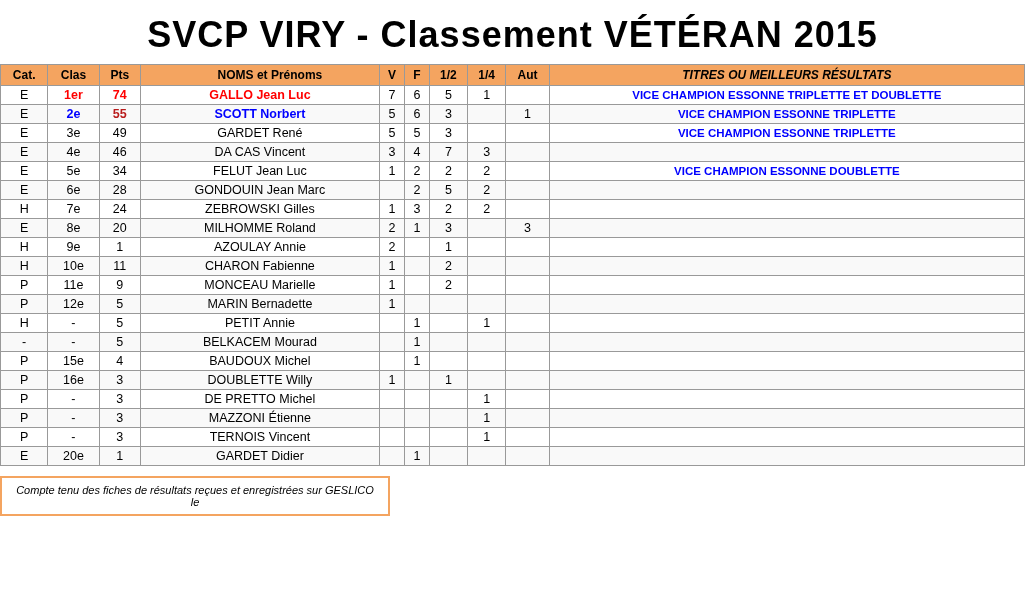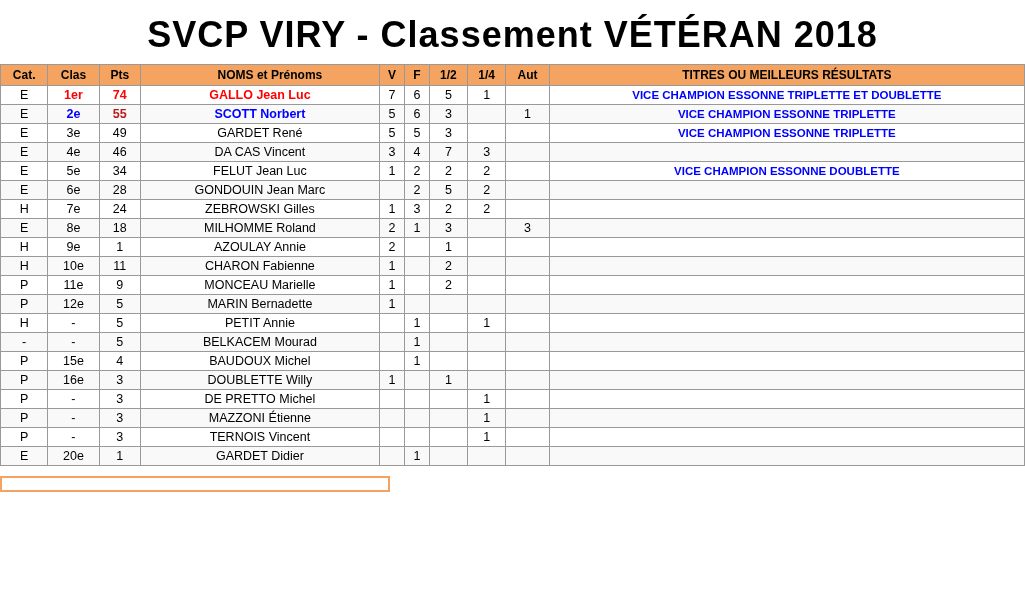--- a/index.html
+++ b/index.html
@@ -58,26 +58,27 @@
       color: #000;
       font-style: italic;
     }
     .footer-bottom {
       font-size: 18px;
       font-weight: bold;
       margin-top: 4px;
     }
     .th-wide {
       min-width: 300px;
+      font-style: italic;
     }
   </style>
 </head>
 <body>
 
-<div class="page-title">SVCP VIRY - Classement VÉTÉRAN    2018</div>
+<div class="page-title">SVCP VIRY - Classement VÉTÉRAN    2015</div>
 
 <table class="main-table">
   <thead>
     <tr>
       <th>Cat.</th>
       <th>Clas</th>
       <th>Pts</th>
       <th style="min-width:160px;padding-left:24px;">NOMS et Prénoms</th>
       <th>V</th>
       <th>F</th>
@@ -168,21 +169,21 @@
     <td>1</td>
     <td>3</td>
     <td>2</td>
     <td>2</td>
     <td></td>
     <td class="td-titles"></td>
   </tr>
       <tr style="background-color: rgb(249, 249, 249);">
     <td>E</td>
     <td style="">8e</td>
-    <td style="">18</td>
+    <td style="">20</td>
     <td class="td-name" style="">MILHOMME Roland</td>
     <td>2</td>
     <td>1</td>
     <td>3</td>
     <td></td>
     <td>3</td>
     <td class="td-titles"></td>
   </tr>
       <tr style="background-color: rgb(255, 255, 255);">
     <td>H</td>
@@ -325,13 +326,14 @@
     <td>1</td>
     <td></td>
     <td></td>
     <td></td>
     <td class="td-titles"></td>
   </tr>
     </tbody>
 </table>
 
 <div class="footer-box">
+  <div class="footer-top">Compte tenu des fiches de résultats reçues et enregistrées sur GESLICO le</div>
 </div>
 
 </body></html>

